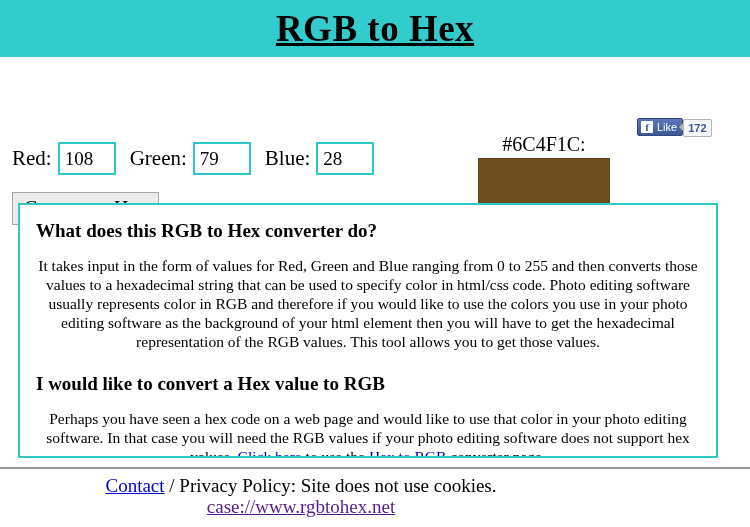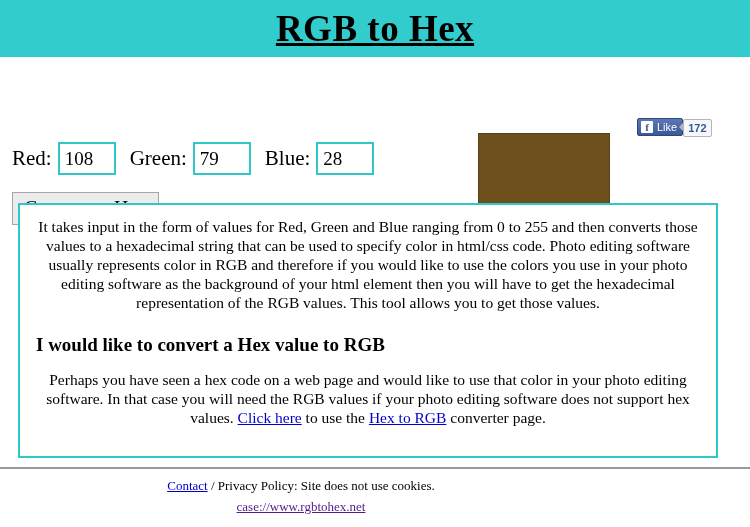--- a/index.html
+++ b/index.html
@@ -215,21 +215,21 @@
     width: 750px;
     height: 2px;
     background: #999999;
   }
   .footer {
     position: absolute;
     top: 475px;
     left: 0;
     width: 602px;
     text-align: center;
-    font-size: 13px;
+    font-size: 19px;
     line-height: 21px;
   }
   .footer a { color: #0000cc; text-decoration: underline; }
   .footer a.visited { color: #551a8b; text-decoration: underline; }
 </style>
 </head>
 <body>
 
 <div class="header-bar" style="background: rgb(50, 204, 204);">
   <h1 class="site-title">RGB to Hex</h1>
@@ -253,26 +253,28 @@
     <input class="rgb-input" type="text" value="108" style="border-color: rgb(47, 200, 200);">
     <span class="rgb-label">Green:</span>
     <input class="rgb-input" type="text" value="79" style="border-color: rgb(47, 200, 200);">
     <span class="rgb-label">Blue:</span>
     <input class="rgb-input last" type="text" value="28" style="border-color: rgb(47, 200, 200);">
   </div>
 
   <button class="convert-btn">Convert to Hex</button>
 
   <div class="result-block">
+    <div class="hex-value">#6C4F1C:</div>
     <div class="color-swatch" style="background: rgb(108, 79, 28);"></div>
   </div>
 
 </div>
 
 <div class="info-panel" style="border-color: rgb(47, 200, 200);">
+  <h2>What does this RGB to Hex converter do?</h2>
   <p>It takes input in the form of values for Red, Green and Blue ranging from 0 to 255 and then converts those values to a hexadecimal string that can be used to specify color in html/css code. Photo editing software usually represents color in RGB and therefore if you would like to use the colors you use in your photo editing software as the background of your html element then you will have to get the hexadecimal representation of the RGB values. This tool allows you to get those values.</p>
   <h2 class="second">I would like to convert a Hex value to RGB</h2>
   <p><span>Perhaps you have seen a hex code on a web page and would like to use that color in your photo editing software. In that case you will need the RGB values if your photo editing software does not support hex values. </span><a href="#">Click here</a><span> to use the </span><a href="#">Hex to RGB</a><span> converter page.</span></p>
 </div>
 
 <div class="divider"></div>
 
 <div class="footer">
   <div><a href="#">Contact</a><span> / Privacy Policy: Site does not use cookies.</span></div>
   <div><a class="visited" href="#">case://www.rgbtohex.net</a></div>

